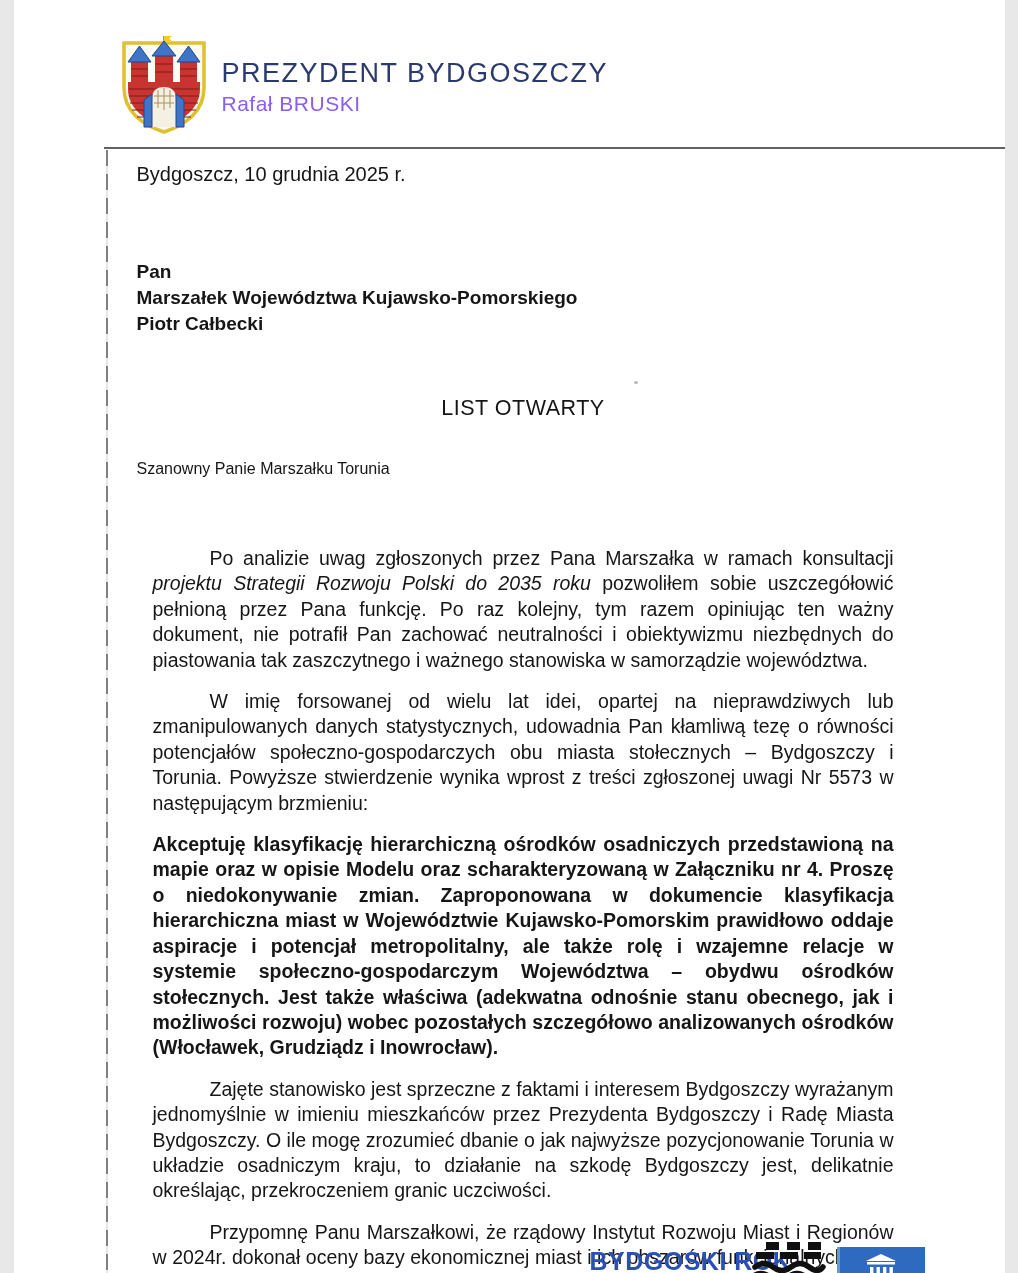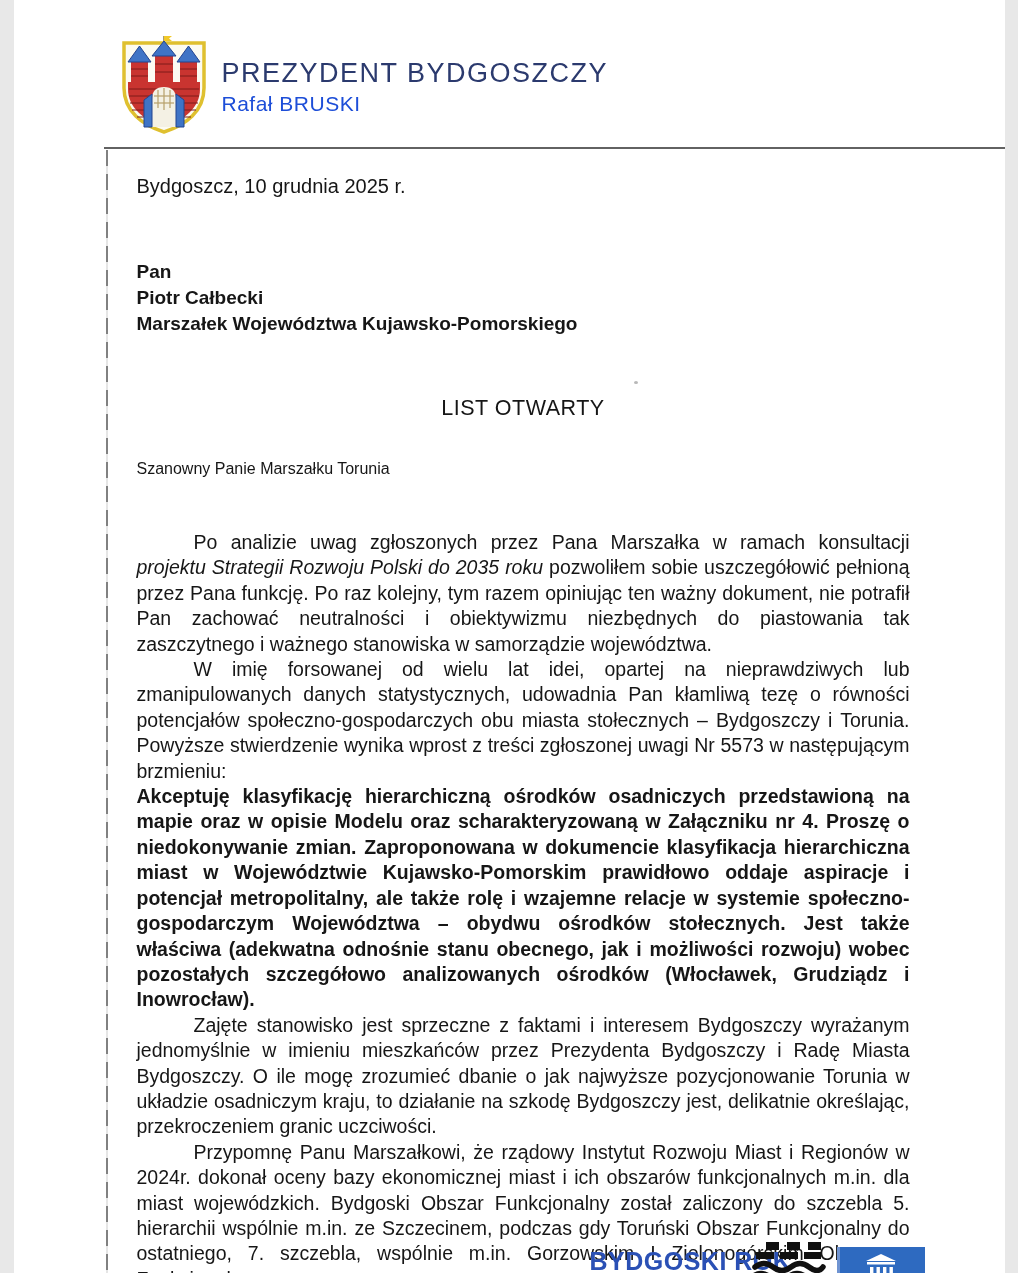--- a/index.html
+++ b/index.html
@@ -13,43 +13,43 @@
     color:#161616;
   }
   
   .crest{position:absolute;left:100px;top:36px;width:100px;height:100px;}
   .office{
     position:absolute;left:208px;top:58px;
     font-size:27px;letter-spacing:1.5px;color:#2b3a6e;
   }
   .holder{
     position:absolute;left:208px;top:92px;
-    font-size:21px;letter-spacing:.5px;color:#1d4ed8;
+    font-size:21px;letter-spacing:.5px;color:#8b5cf6;
   }
   .hrule{
     position:absolute;left:90px;right:0;top:147px;height:2px;
     background:#474747;opacity:.85;
   }
   .vline{
     position:absolute;left:92px;top:150px;width:2px;height:1123px;
     background:repeating-linear-gradient(to bottom,
       rgba(45,45,45,.6) 0 16px, rgba(45,45,45,.12) 16px 24px);
   }
   .dot-artifact{
     position:absolute;left:620px;top:381px;width:4px;height:3px;
     background:#9a9a9a;border-radius:50%;opacity:.7;
   }
   
   .blk{position:absolute;left:123px;width:773px;}
-  .meta{top:161px;font-size:20px;line-height:27px;margin-top:12px;}
+  .meta{top:161px;font-size:20px;line-height:27px;}
   .addressee{top:259px;font-size:19px;line-height:26px;font-weight:700;}
   .title{top:396px;text-align:center;font-size:21.5px;letter-spacing:.5px;}
   .salutation{top:460px;font-size:16px;}
   .bodytext{top:530px;font-size:19.5px;line-height:25.4px;text-align:justify;}
-  .bodytext p{margin:0;}
+  .bodytext p{margin:16px;}
   .ind{text-indent:57px;}
   .bold{font-weight:700;}
   
   .footer-label{
     position:absolute;left:576px;top:1247px;
     font-size:25px;font-weight:700;letter-spacing:.5px;color:#2a50b5;
   }
   .footer-mark{position:absolute;left:736px;top:1242px;width:76px;height:52px;}
   .footer-unesco{position:absolute;left:823px;top:1247px;width:88px;height:56px;}
 </style>
@@ -103,22 +103,22 @@
   <div class="hrule"></div>
   <div class="vline"></div>
   <div class="dot-artifact"></div>
 
   <div class="blk meta">
     <div>Bydgoszcz, 10 grudnia 2025 r.</div>
   </div>
 
   <div class="blk addressee">
     <div>Pan</div>
+    <div>Marszałek Województwa Kujawsko-Pomorskiego</div>
     <div>Piotr Całbecki</div>
-    <div>Marszałek Województwa Kujawsko-Pomorskiego</div>
   </div>
 
   <div class="blk title">LIST OTWARTY</div>
   <div class="blk salutation">Szanowny Panie Marszałku Torunia</div>
 
   <div class="blk bodytext">
     <p class="ind"><span>Po analizie uwag zgłoszonych przez Pana Marszałka w ramach konsultacji </span><i>projektu Strategii Rozwoju Polski do 2035 roku</i><span> pozwoliłem sobie uszczegółowić pełnioną przez Pana funkcję. Po raz kolejny, tym razem opiniując ten ważny dokument, nie potrafił Pan zachować neutralności i obiektywizmu niezbędnych do piastowania tak zaszczytnego i ważnego stanowiska w samorządzie województwa.</span></p>
     <p class="ind">W imię forsowanej od wielu lat idei, opartej na nieprawdziwych lub zmanipulowanych danych statystycznych, udowadnia Pan kłamliwą tezę o równości potencjałów społeczno-gospodarczych obu miasta stołecznych – Bydgoszczy i Torunia. Powyższe stwierdzenie wynika wprost z treści zgłoszonej uwagi Nr 5573 w następującym brzmieniu:</p>
     <p class="bold">Akceptuję klasyfikację hierarchiczną ośrodków osadniczych przedstawioną na mapie oraz w opisie Modelu oraz scharakteryzowaną w Załączniku nr 4. Proszę o niedokonywanie zmian. Zaproponowana w dokumencie klasyfikacja hierarchiczna miast w Województwie Kujawsko-Pomorskim prawidłowo oddaje aspiracje i potencjał metropolitalny, ale także rolę i wzajemne relacje w systemie społeczno-gospodarczym Województwa – obydwu ośrodków stołecznych. Jest także właściwa (adekwatna odnośnie stanu obecnego, jak i możliwości rozwoju) wobec pozostałych szczegółowo analizowanych ośrodków (Włocławek, Grudziądz i Inowrocław).</p>
     <p class="ind">Zajęte stanowisko jest sprzeczne z faktami i interesem Bydgoszczy wyrażanym jednomyślnie w imieniu mieszkańców przez Prezydenta Bydgoszczy i Radę Miasta Bydgoszczy. O ile mogę zrozumieć dbanie o jak najwyższe pozycjonowanie Torunia w układzie osadniczym kraju, to działanie na szkodę Bydgoszczy jest, delikatnie określając, przekroczeniem granic uczciwości.</p>

